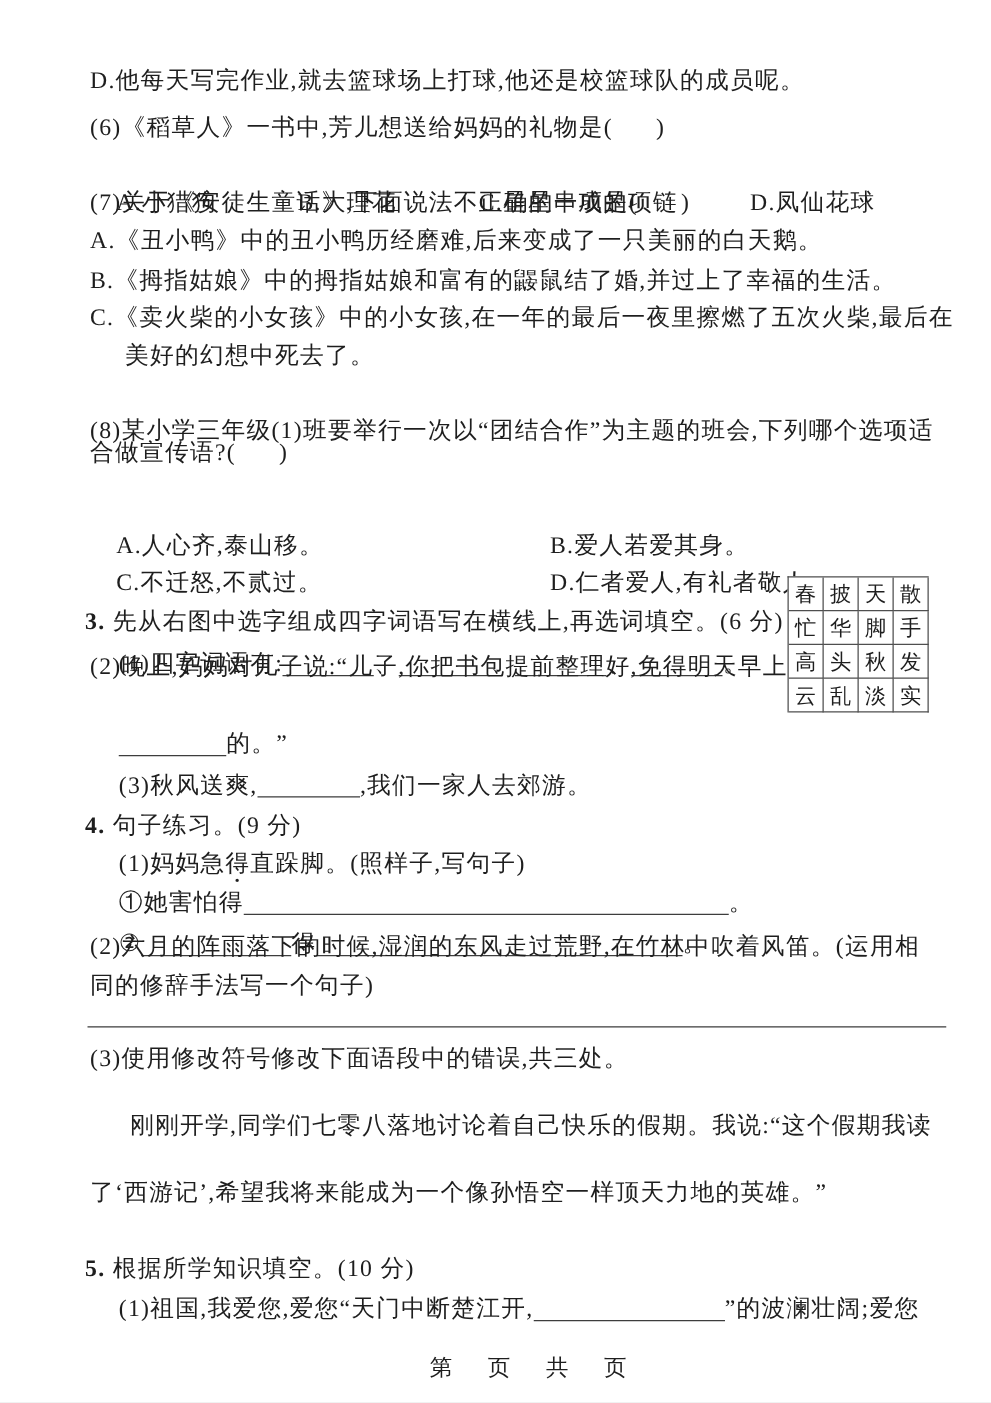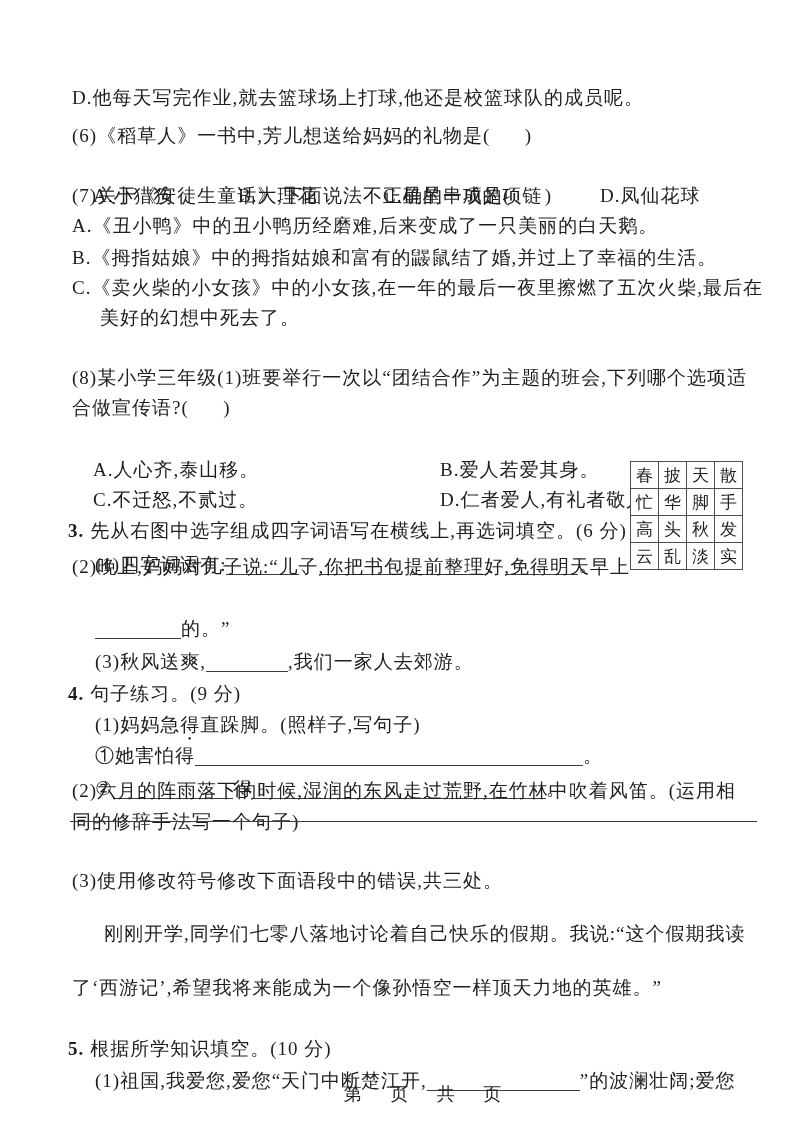--- a/index.html
+++ b/index.html
@@ -12,21 +12,20 @@
     font-family:"Liberation Serif","DejaVu Serif",serif;
     overflow:hidden;
   }
   .line {
     position:absolute;
     left:72px;
     font-size:19px;
     line-height:30px;
     letter-spacing:1px;
     white-space:pre;
-    margin-top:33px;
   }
   .qline { left:45px; }
   .qn { font-weight:bold; margin-right:6px; }
   .opt { display:inline-block; }
   .bl {
     display:inline-block;
     border-bottom:1px solid #3d3d3d;
     height:20px;
     vertical-align:-4px;
   }
@@ -88,21 +87,21 @@
     <span class="opt" style="width:145px">A.小猎狗</span><span class="opt" style="width:145px">B.大理花</span><span class="opt" style="width:217px">C.星星串成的项链</span><span class="opt">D.凤仙花球</span>
   </div>
 
   <div class="line" style="top:148px">(7)关于《安徒生童话》,下面说法不正确的一项是(      )</div>
   <div class="line" style="top:178px">A.《丑小鸭》中的丑小鸭历经磨难,后来变成了一只美丽的白天鹅。</div>
   <div class="line" style="top:240px">C.《卖火柴的小女孩》中的小女孩,在一年的最后一夜里擦燃了五次火柴,最后在</div>
   <div class="line" style="top:210px">B.《拇指姑娘》中的拇指姑娘和富有的鼹鼠结了婚,并过上了幸福的生活。</div>
   <div class="line" style="top:270px;left:100px">美好的幻想中死去了。</div>
 
   <div class="line" style="top:330px">(8)某小学三年级(1)班要举行一次以“团结合作”为主题的班会,下列哪个选项适</div>
-  <div class="line" style="top:360px">合做宣传语?(      )</div>
+  <div class="line" style="top:348px">合做宣传语?(      )</div>
   <div class="line" style="top:392px;left:70px">
     <span class="opt" style="width:347px">A.人心齐,泰山移。</span><span class="opt">B.爱人若爱其身。</span>
   </div>
   <div class="line" style="top:422px;left:70px">
     <span class="opt" style="width:347px">C.不迁怒,不贰过。</span><span class="opt">D.仁者爱人,有礼者敬人。</span>
   </div>
 
   <div class="line qline" style="top:453px">
     <b class="qn">3.</b><span>先从右图中选字组成四字词语写在横线上,再选词填空。(6 分)</span>
   </div>

